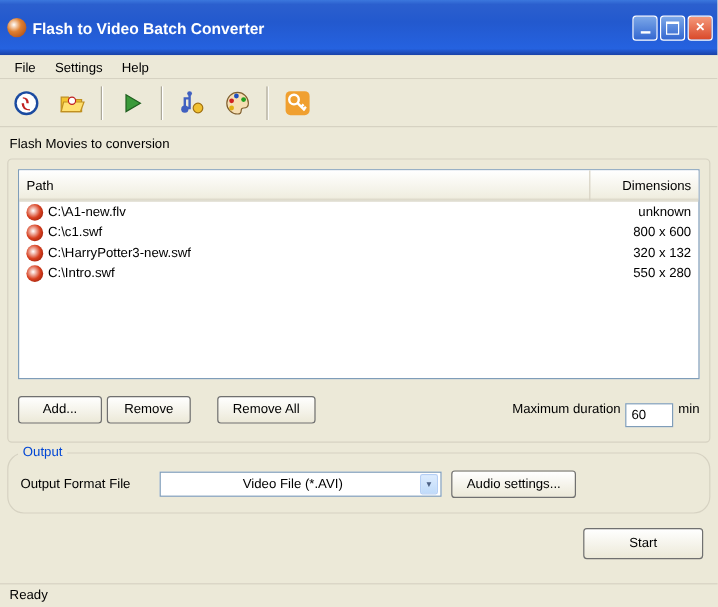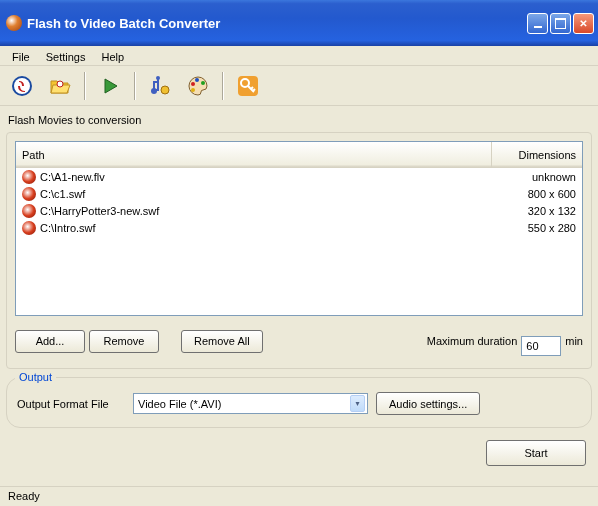--- a/index.html
+++ b/index.html
@@ -42,21 +42,21 @@
 .buttons-row { display: flex; align-items: center; padding: 10px 0 4px 0; gap: 4px; }
 .btn { height: 23px; padding: 0 12px; background: linear-gradient(to bottom, #fff, #ece9d8); border: 1px solid #707070; border-radius: 3px; font: inherit; cursor: default; min-width: 70px; }
 .spacer { flex: 1; }
 .num-input { width: 40px; height: 20px; border: 1px solid #7f9db9; padding: 0 4px; font: inherit; text-align: left; margin-top: 10px; }
 
 .fieldset { border: 1px solid #d6d2c2; border-radius: 14px; padding: 14px 10px 12px 10px; margin-top: 8px; position: relative; }
 .legend { position: absolute; top: -7px; left: 8px; background: #ece9d8; padding: 0 4px; color: #0046d5; }
 .form-row { display: flex; align-items: center; gap: 8px; margin-bottom: 8px; }
 .form-row:last-child { margin-bottom: 0; }
 .form-label { width: 108px; }
-.combo { flex: 0 0 235px; height: 21px; border: 1px solid #7f9db9; background: #fff; display: flex; align-items: center; padding: 0 2px 0 4px; }
+.combo { flex: 0 0 235px; height: 21px; border: 1px solid #7f9db9; background: #fff; display: flex; align-items: center; padding: 0 2px 0 4px; text-align: center; }
 .combo-text { flex: 1; }
 .combo-arrow { width: 15px; height: 17px; background: linear-gradient(to bottom, #ddecfe, #c0dbfa); border: 1px solid #b5cff5; border-radius: 2px; display: flex; align-items: center; justify-content: center; color: #4d6185; font-size: 8px; }
 .text-input { flex: 1; height: 21px; border: 1px solid #7f9db9; background: #fff; padding: 2px 4px; font: inherit; }
 .browse-btn { width: 24px; height: 21px; padding: 0; min-width: 0; }
 .settings-btn { min-width: 100px; }
 
 .start-row { display: flex; justify-content: flex-end; padding: 12px 6px 8px 6px; }
 .start-btn { min-width: 100px; height: 26px; }
 
 .statusbar { position: absolute; bottom: 0; left: 0; right: 0; height: 20px; background: #ece9d8; border-top: 1px solid #d6d2c2; padding: 3px 4px; display: flex; }

